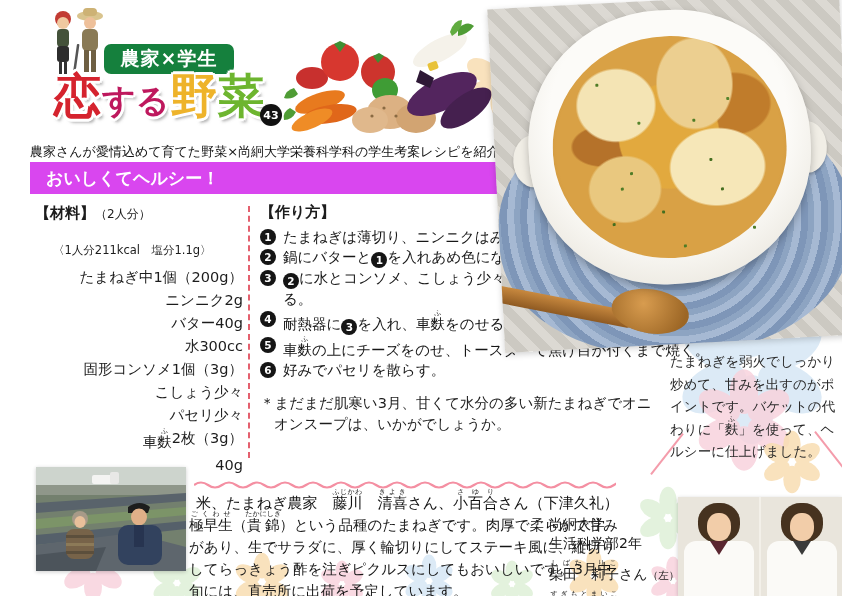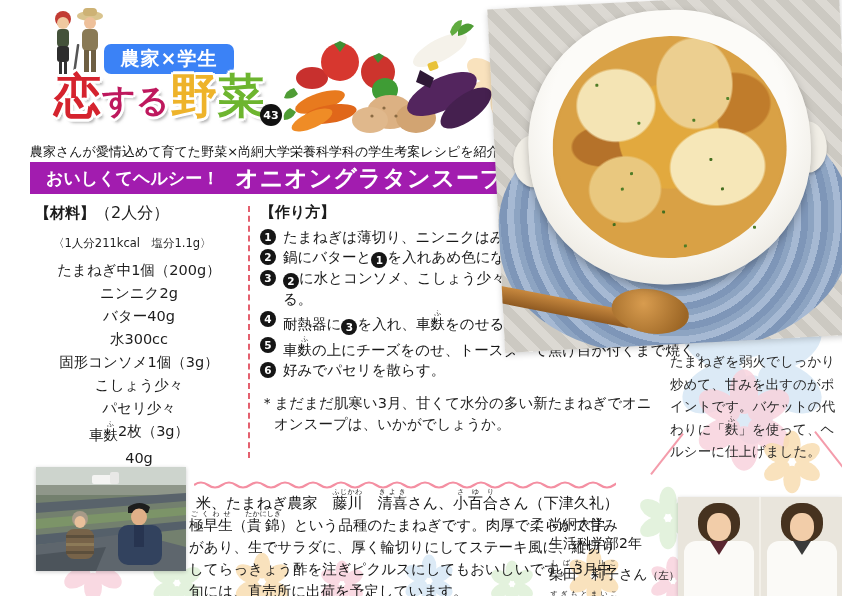--- a/index.html
+++ b/index.html
@@ -5,33 +5,33 @@
   * { margin:0; padding:0; box-sizing:border-box; }
   html,body { background:#888; }
   body { font-family:"DejaVu Sans","Liberation Sans",sans-serif; }
   .page { position:relative; width:842px; height:596px; background:#fff; overflow:hidden; margin:0 auto; color:#1c1c1c; }
 
   
   .flower { position:absolute; z-index:0; opacity:.85; pointer-events:none; }
 
   
   .figures { position:absolute; left:48px; top:6px; width:60px; height:76px; z-index:2; }
-  .series-badge { position:absolute; left:104px; top:44px; width:130px; height:30px; background:#3b82f6; border-radius:7px;
+  .series-badge { position:absolute; left:104px; top:44px; width:130px; height:30px; background:#15803d; border-radius:7px;
     color:#fff; font-weight:bold; font-size:19px; display:flex; align-items:center; justify-content:center; letter-spacing:1px; z-index:2; }
   .main-title { position:absolute; left:54px; top:72px; display:flex; align-items:flex-end; white-space:nowrap; z-index:2; line-height:1; }
   .otl { font-weight:bold;
     text-shadow:-2px -2px 0 #fff,2px -2px 0 #fff,-2px 2px 0 #fff,2px 2px 0 #fff,-3px 0 0 #fff,3px 0 0 #fff,0 -3px 0 #fff,0 3px 0 #fff,3px 4px 3px rgba(110,110,110,.55); }
   .t-big { font-size:47px; }
   .t-mid { font-size:33px; padding:0 1px 2px 1px; }
   .issue-badge { position:absolute; left:260px; top:104px; width:22px; height:22px; border-radius:50%; background:#111; color:#fff;
     font-size:11px; font-weight:bold; display:flex; align-items:center; justify-content:center; z-index:2; }
   .veg { position:absolute; left:282px; top:16px; width:214px; height:124px; z-index:2; }
 
   .tagline { position:absolute; left:30px; top:143px; font-size:13px; color:#121212; z-index:2; white-space:nowrap; }
-  .banner { position:absolute; left:30px; top:162px; width:498px; height:32px; background:#a21caf; color:#fff; display:flex;
+  .banner { position:absolute; left:30px; top:162px; width:498px; height:32px; background:#d946ef; color:#fff; display:flex;
     align-items:center; padding-left:16px; gap:16px; z-index:2; }
   .banner .lead { font-size:17px; font-weight:bold; }
   .banner .recipe { font-size:23px; font-weight:bold; letter-spacing:1px; }
 
   
   .soup-photo { position:absolute; left:496px; top:0px; width:352px; height:344px; transform:rotate(-3deg); transform-origin:50% 50%;
     overflow:hidden; z-index:3; background:
       repeating-linear-gradient(48deg, #dcd9d3 0 9px, #ccc9c2 9px 18px);
     box-shadow:0 2px 6px rgba(0,0,0,.18); }
   .doily { position:absolute; left:0px; top:104px; width:352px; height:250px; border-radius:46%;
@@ -55,23 +55,23 @@
       radial-gradient(ellipse at 78% 32%, #c07c2b 0 14%, rgba(0,0,0,0) 15%),
       radial-gradient(ellipse at 22% 48%, #b5722a 0 12%, rgba(0,0,0,0) 13%),
       radial-gradient(circle at 50% 50%, #d9a145 0 70%, #b67c2d 100%); }
   .parsley { position:absolute; left:70px; top:70px; width:3px; height:3px; background:#4f7c26; border-radius:1px;
     box-shadow:30px 90px #4f7c26, 60px 130px #456f20, 95px 40px #4f7c26, 120px 110px #456f20, 150px 150px #4f7c26,
       10px 140px #456f20, 80px 165px #4f7c26, 130px 20px #55842c, 40px 40px #55842c, 110px 80px #456f20, 20px 105px #4f7c26; }
 
   
   .ingredients { position:absolute; left:35px; top:203px; width:208px; z-index:2; }
   .ing-heading { font-size:15px; font-weight:bold; }
-  .ing-serv { font-size:16px; font-weight:normal; }
-  .ing-nutrition { font-size:11.5px; margin:12px 0 8px 18px; }
-  .ing-row { display:flex; justify-content:center; font-size:14.5px; line-height:23px; }
+  .ing-serv { font-size:12px; font-weight:normal; }
+  .ing-nutrition { font-size:11.5px; margin:20px 0 8px 18px; }
+  .ing-row { display:flex; justify-content:flex-end; font-size:14.5px; line-height:23px; }
   .ing-name { text-align:left; } .ing-amount { text-align:right; }
 
   .divider { position:absolute; left:248px; top:206px; height:252px; border-left:2px dashed #e4606e; z-index:2; }
 
   .directions { position:absolute; left:260px; top:203px; width:582px; z-index:2; }
   .dir-heading { font-size:15px; font-weight:bold; margin-bottom:5px; }
   .step { position:relative; padding-left:23px; font-size:14.5px; line-height:20px; color:#171717; }
   .step.narrow { width:400px; }
   .cnum { display:inline-flex; width:16px; height:16px; border-radius:50%; background:#151515; color:#fff; font-size:10.5px;
     font-weight:bold; align-items:center; justify-content:center; vertical-align:-2px; }
@@ -223,21 +223,20 @@
     <ellipse cx="160" cy="78" rx="38" ry="16" fill="#53255e" transform="rotate(-26 160 78)"></ellipse>
     <ellipse cx="184" cy="92" rx="30" ry="13" fill="#45204f" transform="rotate(-36 184 92)"></ellipse>
     <path d="M138 54 l14 8 l-4 10 l-14 -6 z" fill="#2e1836"></path>
     <rect x="146" y="46" width="10" height="8" rx="2" fill="#e8c23a" transform="rotate(-20 151 50)"></rect>
   </svg>
 
   <div class="tagline">農家さんが愛情込めて育てた野菜×尚絅大学栄養科学科の学生考案レシピを紹介します。</div>
 
   <div class="banner">
     <span class="lead">おいしくてヘルシー！</span>
-    <span class="recipe">オニオングラタンスープ</span>
   </div>
 
   <div class="soup-photo">
     <div class="doily"></div>
     <div class="spoon-handle"></div>
     <div class="spoon-bowl"></div>
     <div class="ramekin">
       <div class="ram-handle l"></div>
       <div class="ram-handle r"></div>
       <div class="ram-body"></div>

